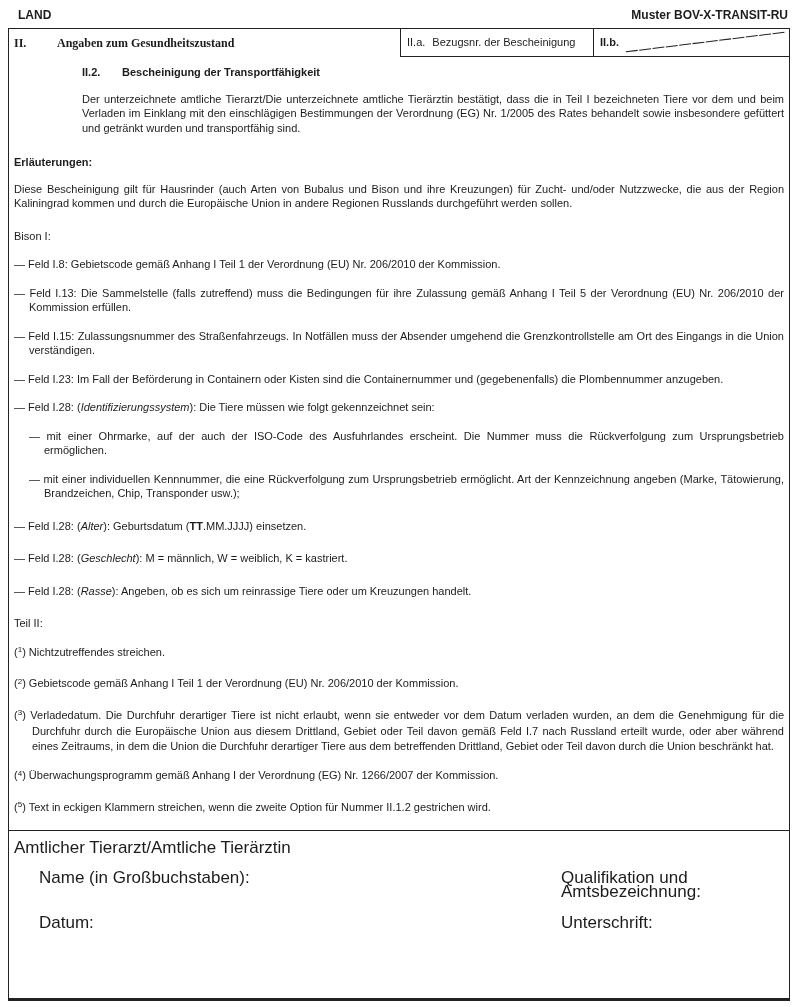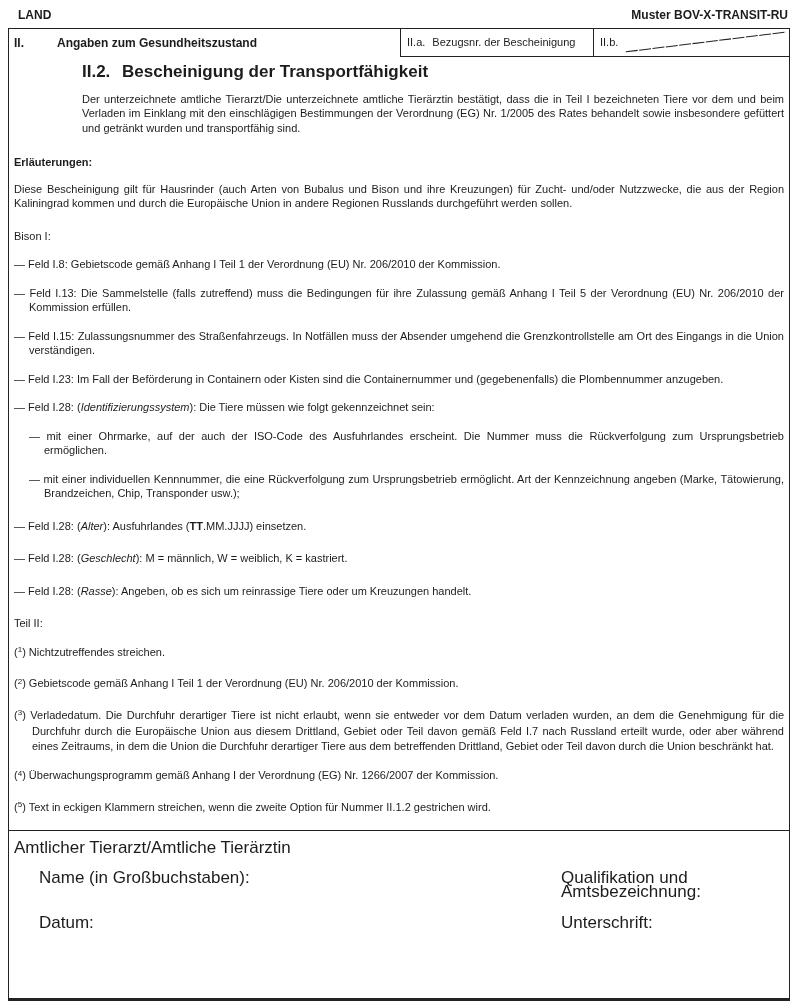--- a/index.html
+++ b/index.html
@@ -20,35 +20,35 @@
   }
   .main-box {
     margin: 0 7px 0 8px;
     height: 973px;
     border: 1.5px solid #222;
     border-bottom-width: 3px;
     position: relative;
     display: flex; flex-direction: column;
   }
   .box-header { display: flex; height: 28px; flex: 0 0 auto; }
-  .hdr-left { flex: 1 1 auto; padding: 7px 0 0 5px; font-size: 12px; font-weight: bold; }
+  .hdr-left { flex: 1 1 auto; padding: 7px 0 0 5px; font-size: 12px; font-weight: bold; font-family: Liberation Serif, serif; }
   .hdr-left .sec-no { display: inline-block; width: 43px; }
   .hdr-cell {
     border-left: 1.5px solid #222;
     border-bottom: 1.5px solid #222;
     font-size: 11px;
     padding: 7px 4px 0 6px;
     position: relative;
   }
   .cell-iia { width: 193px; flex: 0 0 auto; white-space: nowrap; }
   .cell-iia .iia-no { margin-right: 7px; }
-  .cell-iib { width: 196px; flex: 0 0 auto; }
+  .cell-iib { width: 196px; flex: 0 0 auto; font-weight: bold; }
   .cell-iib svg { position: absolute; left: 0; top: 0; width: 100%; height: 100%; }
   .box-content { padding: 0 5px; font-size: 11px; line-height: 14.5px; flex: 0 0 auto; }
-  .cert-heading { margin: 8px 0 0 68px; font-weight: bold; font-size: 17px; }
+  .cert-heading { margin: 8px 0 0 68px; font-weight: bold; font-size: 11px; }
   .cert-heading .cert-no { display: inline-block; width: 40px; }
   .cert-body { margin: 12px 0 0 68px; text-align: justify; }
   .bold { font-weight: bold; }
   .notes-heading { margin-top: 20px; }
   .notes-intro { margin-top: 12px; text-align: justify; }
   .part-heading { margin-top: 18px; }
   .item { margin-top: 14px; padding-left: 15px; text-indent: -15px; text-align: justify; }
   .item.nested { margin-left: 15px; }
   .item.mt-lg { margin-top: 18px; }
   .footnote { margin-top: 15px; padding-left: 18px; text-indent: -18px; text-align: justify; }
@@ -104,21 +104,21 @@
 
     <p class="part-heading">Bison I:</p>
 
     <div class="item"><span>— Feld I.8: Gebietscode gemäß Anhang I Teil 1 der Verordnung (EU) Nr. 206/2010 der Kommission.</span></div>
     <div class="item"><span>— Feld I.13: Die Sammelstelle (falls zutreffend) muss die Bedingungen für ihre Zulassung gemäß Anhang I Teil 5 der Verordnung (EU) Nr. 206/2010 der Kommission erfüllen.</span></div>
     <div class="item"><span>— Feld I.15: Zulassungsnummer des Straßenfahrzeugs. In Notfällen muss der Absender umgehend die Grenzkontrollstelle am Ort des Eingangs in die Union verständigen.</span></div>
     <div class="item"><span>— Feld I.23: Im Fall der Beförderung in Containern oder Kisten sind die Containernummer und (gegebenenfalls) die Plombennummer anzugeben.</span></div>
     <div class="item"><span>— Feld I.28: (</span><span class="seg-i">Identifizierungssystem</span><span>): Die Tiere müssen wie folgt gekennzeichnet sein:</span></div>
     <div class="item nested"><span>— mit einer Ohrmarke, auf der auch der ISO-Code des Ausfuhrlandes erscheint. Die Nummer muss die Rückverfolgung zum Ursprungsbetrieb ermöglichen.</span></div>
     <div class="item nested"><span>— mit einer individuellen Kennnummer, die eine Rückverfolgung zum Ursprungsbetrieb ermöglicht. Art der Kennzeichnung angeben (Marke, Tätowierung, Brandzeichen, Chip, Transponder usw.);</span></div>
-    <div class="item mt-lg"><span>— Feld I.28: (</span><span class="seg-i">Alter</span><span>): Ausfuhrlandes (</span><span class="seg-b">TT</span><span>.MM.JJJJ) einsetzen.</span></div>
+    <div class="item mt-lg"><span>— Feld I.28: (</span><span class="seg-i">Alter</span><span>): Geburtsdatum (</span><span class="seg-b">TT</span><span>.MM.JJJJ) einsetzen.</span></div>
     <div class="item mt-lg"><span>— Feld I.28: (</span><span class="seg-i">Geschlecht</span><span>): M = männlich, W = weiblich, K = kastriert.</span></div>
     <div class="item mt-lg"><span>— Feld I.28: (</span><span class="seg-i">Rasse</span><span>): Angeben, ob es sich um reinrassige Tiere oder um Kreuzungen handelt.</span></div>
 
     <p class="part-heading">Teil II:</p>
 
     <div class="footnote first"><span>(</span><span class="seg-sup">1</span><span>) Nichtzutreffendes streichen.</span></div>
     <div class="footnote"><span>(</span><span class="seg-sup">2</span><span>) Gebietscode gemäß Anhang I Teil 1 der Verordnung (EU) Nr. 206/2010 der Kommission.</span></div>
     <div class="footnote"><span>(</span><span class="seg-sup">3</span><span>) Verladedatum. Die Durchfuhr derartiger Tiere ist nicht erlaubt, wenn sie entweder vor dem Datum verladen wurden, an dem die Genehmigung für die Durchfuhr durch die Europäische Union aus diesem Drittland, Gebiet oder Teil davon gemäß Feld I.7 nach Russland erteilt wurde, oder aber während eines Zeitraums, in dem die Union die Durchfuhr derartiger Tiere aus dem betreffenden Drittland, Gebiet oder Teil davon durch die Union beschränkt hat.</span></div>
     <div class="footnote"><span>(</span><span class="seg-sup">4</span><span>) Überwachungsprogramm gemäß Anhang I der Verordnung (EG) Nr. 1266/2007 der Kommission.</span></div>
     <div class="footnote"><span>(</span><span class="seg-sup">5</span><span>) Text in eckigen Klammern streichen, wenn die zweite Option für Nummer II.1.2 gestrichen wird.</span></div>

